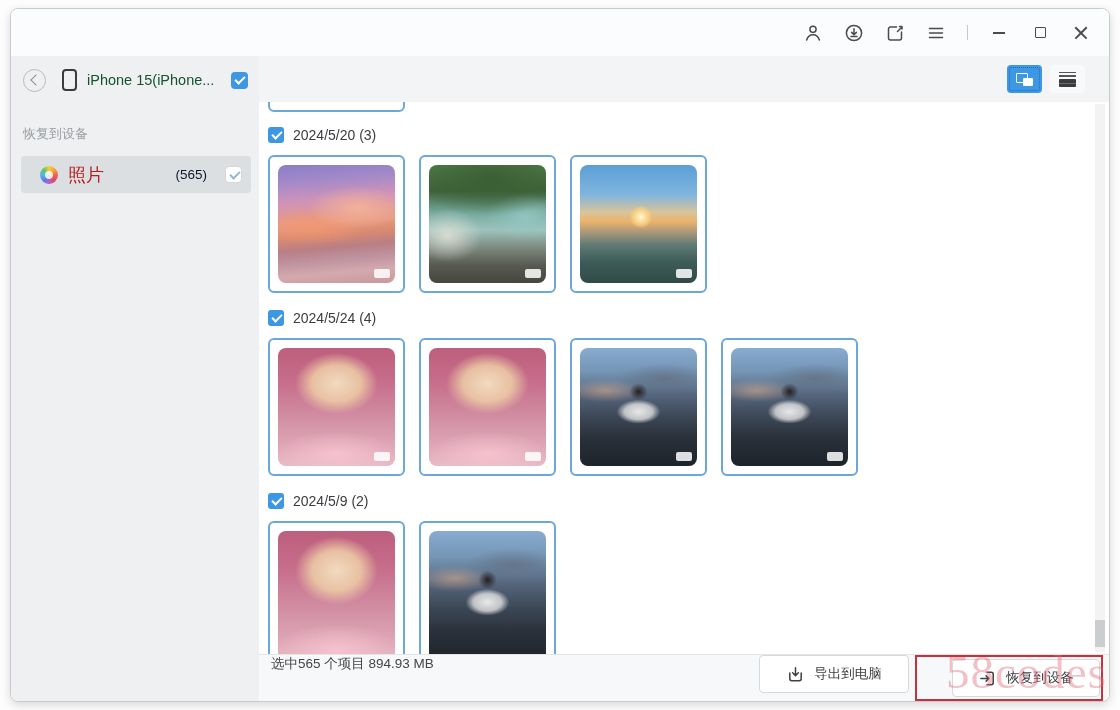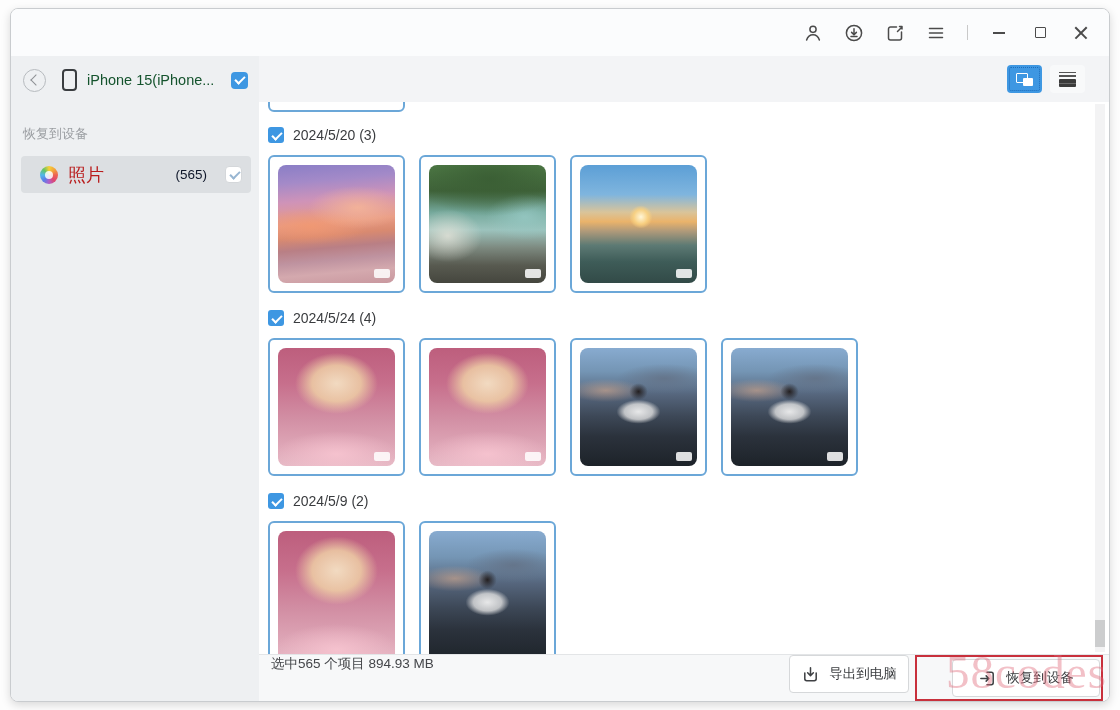--- a/index.html
+++ b/index.html
@@ -51,21 +51,21 @@
   .grid-glyph { position:relative; width:17px; height:13px; }
   .grid-glyph::before { content:""; position:absolute; left:0; top:0; width:10px; height:8px; border:1.5px solid #fff; border-radius:1px; }
   .grid-glyph::after { content:""; position:absolute; right:0; bottom:0; width:10px; height:8px; background:#fff; border-radius:1px; }
   .list-glyph { width:17px; height:15px; display:flex; flex-direction:column; gap:2px; }
   .list-glyph i { display:block; height:1.5px; background:#555; }
   .list-glyph b { display:block; flex:1; background:#3b3b3b; border-radius:1px; border-top:2px solid #3b3b3b; border-bottom:2px solid #3b3b3b;
     background:repeating-linear-gradient(180deg,#3b3b3b 0 2px,#6a6a6a 2px 3px); }
   .content { position:absolute; top:46px; left:0; right:0; bottom:47px; background:#fff; overflow:hidden; padding:24px 0 0 9px; }
   .partial-card { position:absolute; top:-6px; left:9px; width:137px; height:16px; background:#fff; border:2px solid #6ba7d8; border-radius:6px; }
   .group + .group { margin-top:16px; }
-  .group-header { display:flex; align-items:flex-end; gap:9px; height:17px; }
+  .group-header { display:flex; align-items:center; gap:9px; height:17px; }
   .group-header .cb { width:16px; height:16px; border-radius:3px; }
   .group-label { font-size:14px; color:#3a3c3f; }
   .photo-row { display:flex; gap:14px; margin-top:12px; }
   .card { width:137px; height:138px; flex:none; background:#fff; border:2px solid #6ba7d8; border-radius:6px; padding:8px; cursor:pointer; }
   .row-tall .card { height:152px; }
   .photo { width:100%; height:100%; border-radius:8px; position:relative; overflow:hidden; }
   .pbadge { position:absolute; right:5px; bottom:5px; width:16px; height:9px; background:rgba(255,255,255,.85); border-radius:2px; }
   
   [data-photo="sunset-beach"] { background:
     radial-gradient(ellipse 60% 26% at 68% 36%, rgba(246,182,152,.85), transparent 70%),
@@ -91,21 +91,21 @@
     linear-gradient(180deg,#88abd0 0%,#7495b4 20%,#55657c 40%,#3d4857 58%,#2b323c 75%,#1d2329 100%); }
   
   .scroll-track { position:absolute; top:48px; bottom:49px; right:4px; width:10px; background:#f3f3f4; z-index:2; }
   .scroll-thumb { position:absolute; bottom:5px; right:0; width:10px; height:27px; background:#cccdce; cursor:pointer; }
   
   .footer { position:absolute; left:0; right:0; bottom:0; height:47px; background:#f7f8f9; border-top:1px solid #e3e5e7; display:flex; align-items:flex-start; padding:0 6px 0 12px; z-index:4; }
   .status-text { font-size:13.5px; color:#44464a; }
   .spacer { flex:1; }
   .btn { height:38px; background:#fff; border:1px solid #d6d8da; border-radius:4px; display:flex; align-items:center; justify-content:center; gap:9px; font-size:13.5px; color:#3a3c3f; cursor:pointer; }
   .btn svg { stroke:#3f4144; fill:none; stroke-width:1.6; stroke-linecap:round; stroke-linejoin:round; }
-  .btn-export { width:120px; }
+  .btn-export { width:150px; }
   .highlight-box { width:188px; height:46px; border:2px solid #c8303c; display:flex; align-items:center; justify-content:center; margin-left:6px;padding-left:34px; }
   .btn-restore { width:148px; }
   
   .watermark { position:absolute; right:2px; bottom:2px; z-index:6; pointer-events:none;
     font-family:"Liberation Serif","DejaVu Serif",serif; font-size:47px; color:rgba(225,105,122,.42); letter-spacing:1px;margin-top:36px; }
 </style>
 </head>
 <body>
 
 <div class="window">

